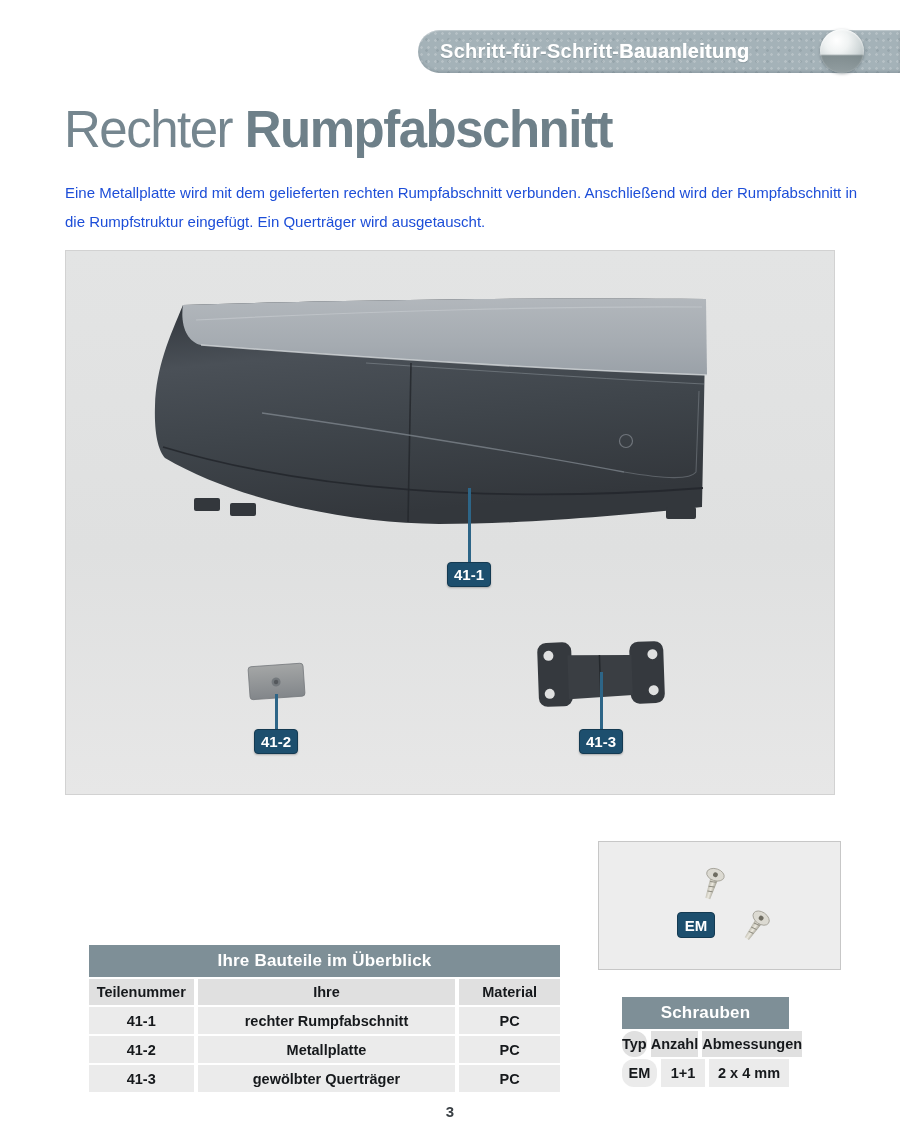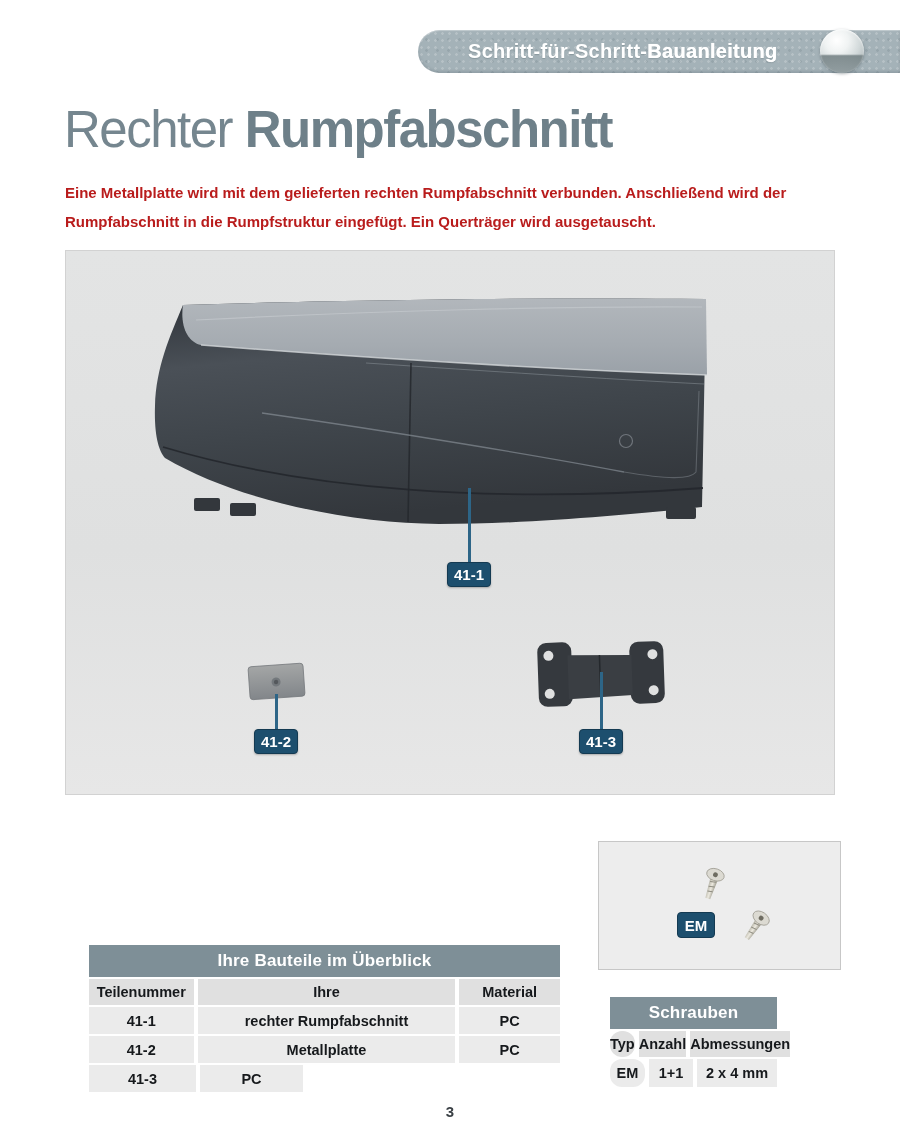--- a/index.html
+++ b/index.html
@@ -19,40 +19,39 @@
       radial-gradient(rgba(88,104,110,.18) 1px, transparent 1.6px);
     background-size:7px 7px, 11px 11px;
     background-position:0 0, 3px 4px;
     box-shadow: inset 0 1px 1px rgba(255,255,255,.35), inset 0 -2px 3px rgba(90,105,112,.25);
     display:flex; align-items:center;
   }
   .banner-text {
     color:#ffffff; font-size:20px; font-weight:bold; letter-spacing:.3px;
     padding-left:22px; white-space:nowrap;
     text-shadow:0 1px 1px rgba(90,105,112,.35);
-    margin-left:28px;
   }
   .banner-text .xbold { text-shadow:0 0 .7px #fff, 0 1px 1px rgba(90,105,112,.35); }
   .sphere {
     position:absolute; right:36px; top:-1px; width:44px; height:44px; border-radius:50%;
     background:
       linear-gradient(to bottom, rgba(255,255,255,0) 57%, rgba(116,129,132,.88) 61%, rgba(143,155,158,.92) 100%),
       radial-gradient(circle at 38% 26%, #ffffff 0%, #f0f3f3 28%, #d2d9da 55%, #aeb8ba 80%, #95a2a5 100%);
     box-shadow: inset 0 1px 2px rgba(255,255,255,.85), 0 1px 3px rgba(70,85,90,.45);
   }
 
   
   .page-title {
     position:absolute; left:64px; top:100px; font-size:51px; letter-spacing:-1.5px;
     color:#75868f; font-weight:normal; white-space:nowrap;
   }
   .page-title b { font-weight:bold; color:#6e8089; }
   .intro {
     position:absolute; left:65px; top:178px; width:805px;
-    font-size:15px; line-height:29px; color:#b91c1c; font-weight:bold;
+    font-size:15px; line-height:29px; color:#1d4ed8; font-weight:normal;
   }
 
   
   .figure {
     position:absolute; left:65px; top:250px; width:770px; height:545px;
     background:linear-gradient(180deg,#e3e4e4 0%, #dfe0e0 55%, #e7e7e7 100%);
     border:1px solid #d2d2d2;
   }
   .figure svg { position:absolute; left:0; top:0; }
 
@@ -92,21 +91,21 @@
     font-size:14.5px; font-weight:bold; color:#16191c;
   }
   .tbl .hcell { background:#e0e0e0; height:26px; }
   .tbl .dcell { background:#ebebeb; height:27px; }
 
   .parts-tbl { left:65px; top:945px; width:495px; }
   .parts-tbl .c0 { width:107px; }
   .parts-tbl .c1 { width:264px; }
   .parts-tbl .c2 { width:103px; }
 
-  .screws-tbl { left:586px; top:997px; width:191px; }
+  .screws-tbl { left:598px; top:997px; width:191px; }
   .screws-tbl .c0 { width:50px;border-radius:12px; }
   .screws-tbl .c1 { width:64px; }
   .screws-tbl .c2 { width:115px;text-align:center; }
   .screws-tbl .dcell { height:28px; }
 
   .page-num {
     position:absolute; left:0; right:0; top:1103px; text-align:center;
     font-size:15px; font-weight:bold; color:#3a4045;
   }
 </style>
@@ -243,20 +242,21 @@
     <div class="cell dcell c1">rechter Rumpfabschnitt</div>
     <div class="cell dcell c2">PC</div>
   </div>
   <div class="row">
     <div class="cell dcell c0">41-2</div>
     <div class="cell dcell c1">Metallplatte</div>
     <div class="cell dcell c2">PC</div>
   </div>
   <div class="row">
     <div class="cell dcell c0">41-3</div>
+    <div class="cell dcell c1">gewölbter Querträger</div>
     <div class="cell dcell c2">PC</div>
   </div>
 </div>
 
 <div class="tbl screws-tbl">
   <div class="titlebar">Schrauben</div>
   <div class="row">
     <div class="cell hcell c0">Typ</div>
     <div class="cell hcell c1">Anzahl</div>
     <div class="cell hcell c2">Abmessungen</div>

